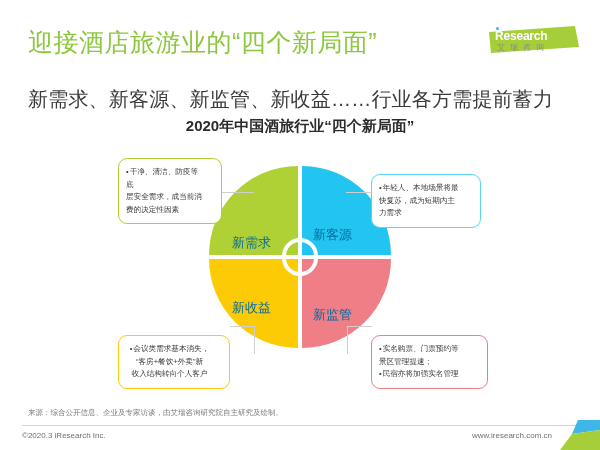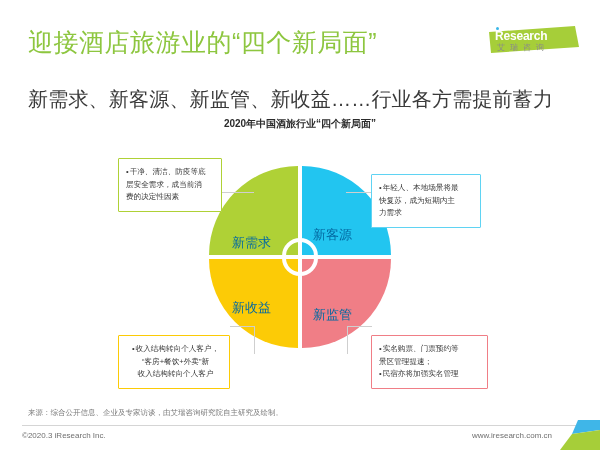--- a/index.html
+++ b/index.html
@@ -74,21 +74,21 @@
     color: #8a8a8a;
     letter-spacing: 5px;
   }
 
   
   .chart-title {
     position: absolute;
     left: 0; top: 117px;
     width: 600px;
     text-align: center;
-    font-size: 10px;
+    font-size: 15px;
     font-weight: bold;
     color: #2b2b2b;
   }
 
   
   .diagram {
     position: absolute;
     left: 0; top: 150px;
     width: 600px; height: 255px;
   }
@@ -135,23 +135,23 @@
     position: absolute;
     left: 278px; top: 85px;
     width: 44px; height: 44px;
     z-index: 6;
   }
 
   
   .box {
     position: absolute;
     border: 1.2px solid #cccccc;
-    border-radius: 1px;
+    border-radius: 9px;
     background: #ffffff;
-    padding: 7px 4px 7px 7px;
+    padding: 7px 16px 7px 7px;
     font-size: 7.6px;
     line-height: 1.65;
     color: #3a3a3a;
     z-index: 7;
   }
   .box p { margin: 0; }
   .box .bul::before { content: "•"; margin-right: 1px; }
 
   .box-tl { left: 118px; top: 8px;  width: 104px; border-color: #AFD136; }
   .box-tr { left: 371px; top: 24px;  width: 110px; border-color: #5FD3F3; }
@@ -259,21 +259,21 @@
     <p>费的决定性因素</p>
   </div>
 
   <div class="box box-tr">
     <p class="bul">年轻人、本地场景将最</p>
     <p>快复苏，成为短期内主</p>
     <p>力需求</p>
   </div>
 
   <div class="box box-bl">
-    <p class="bul">收入结构转向个人客户，</p>
+    <p class="bul">会议类需求基本消失，</p>
     <p>“客房+餐饮+外卖”新</p>
     <p>收入结构转向个人客户</p>
   </div>
 
   <div class="box box-br">
     <p class="bul">实名购票、门票预约等</p>
     <p>景区管理提速；</p>
     <p class="bul">民宿亦将加强实名管理</p>
   </div>
 </div>

